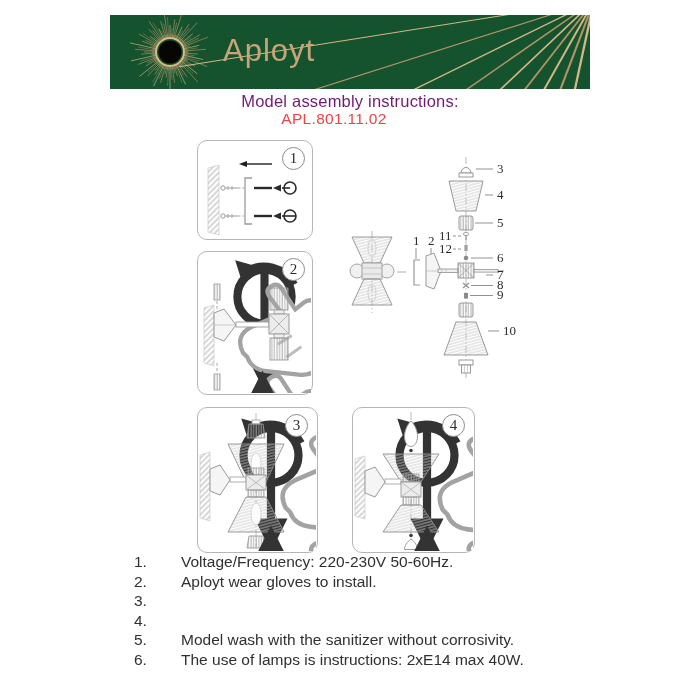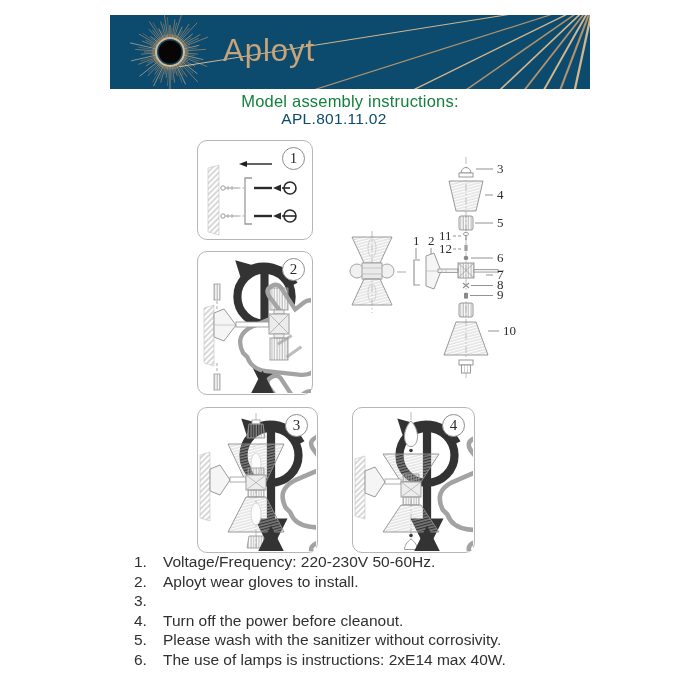--- a/index.html
+++ b/index.html
@@ -1,43 +1,43 @@
 <!DOCTYPE html>
 <html><head>
 <meta charset="utf-8">
 <style>
   html,body{margin:0;padding:0;background:#ffffff;}
   .page{position:relative;width:700px;height:700px;background:#ffffff;overflow:hidden;
         font-family:"Liberation Sans",sans-serif;color:#333;}
   
-  .banner{position:absolute;left:110px;top:15px;width:480px;height:74px;background:#0c4a6e;overflow:hidden;}
+  .banner{position:absolute;left:110px;top:15px;width:480px;height:74px;background:#14532d;overflow:hidden;}
   .banner svg{position:absolute;left:0;top:0;}
   .brand{position:absolute;left:113px;top:18px;font-size:31px;letter-spacing:1px;color:#c9a478;
          font-family:"Liberation Sans",sans-serif;font-weight:400;}
   
-  .title{position:absolute;left:0;top:92px;width:700px;text-align:center;font-size:16.5px;color:#15803d;letter-spacing:.2px;}
-  .model{position:absolute;left:0;top:110px;width:668px;text-align:center;font-size:15.5px;color:#0c4a6e;letter-spacing:.3px;}
+  .title{position:absolute;left:0;top:92px;width:700px;text-align:center;font-size:16.5px;color:#701a75;letter-spacing:.2px;}
+  .model{position:absolute;left:0;top:110px;width:668px;text-align:center;font-size:15.5px;color:#ef4444;letter-spacing:.3px;}
   
   .panel{position:absolute;background:#fff;border:1.5px solid #b6b6b6;border-radius:10px;box-sizing:border-box;}
   .panel svg{position:absolute;left:0;top:0;}
   .stepnum{position:absolute;width:21px;height:21px;border:1.2px solid #8d8d8d;border-radius:50%;
            display:flex;align-items:center;justify-content:center;
            font-family:"Liberation Serif",serif;font-size:15px;color:#2c2c2c;background:#fff;}
   #panel1{left:197px;top:140px;width:116px;height:100px;}
   #panel2{left:197px;top:251px;width:116px;height:144px;}
   #panel3{left:197px;top:407px;width:121px;height:146px;}
   #panel4{left:352px;top:407px;width:123px;height:146px;}
   
   .exploded{position:absolute;left:340px;top:135px;}
   .plabel{font-family:"Liberation Serif",serif;font-size:13px;fill:#2c2c2c;}
   
   .instr{position:absolute;left:134px;top:552px;font-size:15.5px;color:#303030;}
   .irow{display:flex;line-height:19.5px;}
   .inum{width:23px;flex:0 0 23px;}
-  .itext{margin-left:6px;white-space:nowrap;}
+  .itext{margin-left:24px;white-space:nowrap;}
 </style>
 </head>
 <body>
 
 <svg width="0" height="0" style="position:absolute" aria-hidden="true">
   <defs>
     <pattern id="hatchD" width="4" height="4" patternUnits="userSpaceOnUse" patternTransform="rotate(45)">
       <line x1="1" y1="0" x2="1" y2="4" stroke="#b2b2b2" stroke-width="1"></line>
     </pattern>
     <pattern id="hatchF" width="2.8" height="2.8" patternUnits="userSpaceOnUse" patternTransform="rotate(75)">
@@ -389,25 +389,24 @@
       </div>
     <div class="irow">
         <span class="inum">2.</span>
         <span class="itext">Aployt wear gloves to install.</span>
       </div>
     <div class="irow">
         <span class="inum">3.</span>
       </div>
     <div class="irow">
         <span class="inum">4.</span>
-        <span class="itext">Turn off the power before cleanout.</span>
       </div>
     <div class="irow">
         <span class="inum">5.</span>
-        <span class="itext">Please wash with the sanitizer without corrosivity.</span>
+        <span class="itext">Model wash with the sanitizer without corrosivity.</span>
       </div>
     <div class="irow">
         <span class="inum">6.</span>
         <span class="itext">The use of lamps is instructions: 2xE14 max 40W.</span>
       </div>
   </div>
 
 </div>
 
 </body></html>

